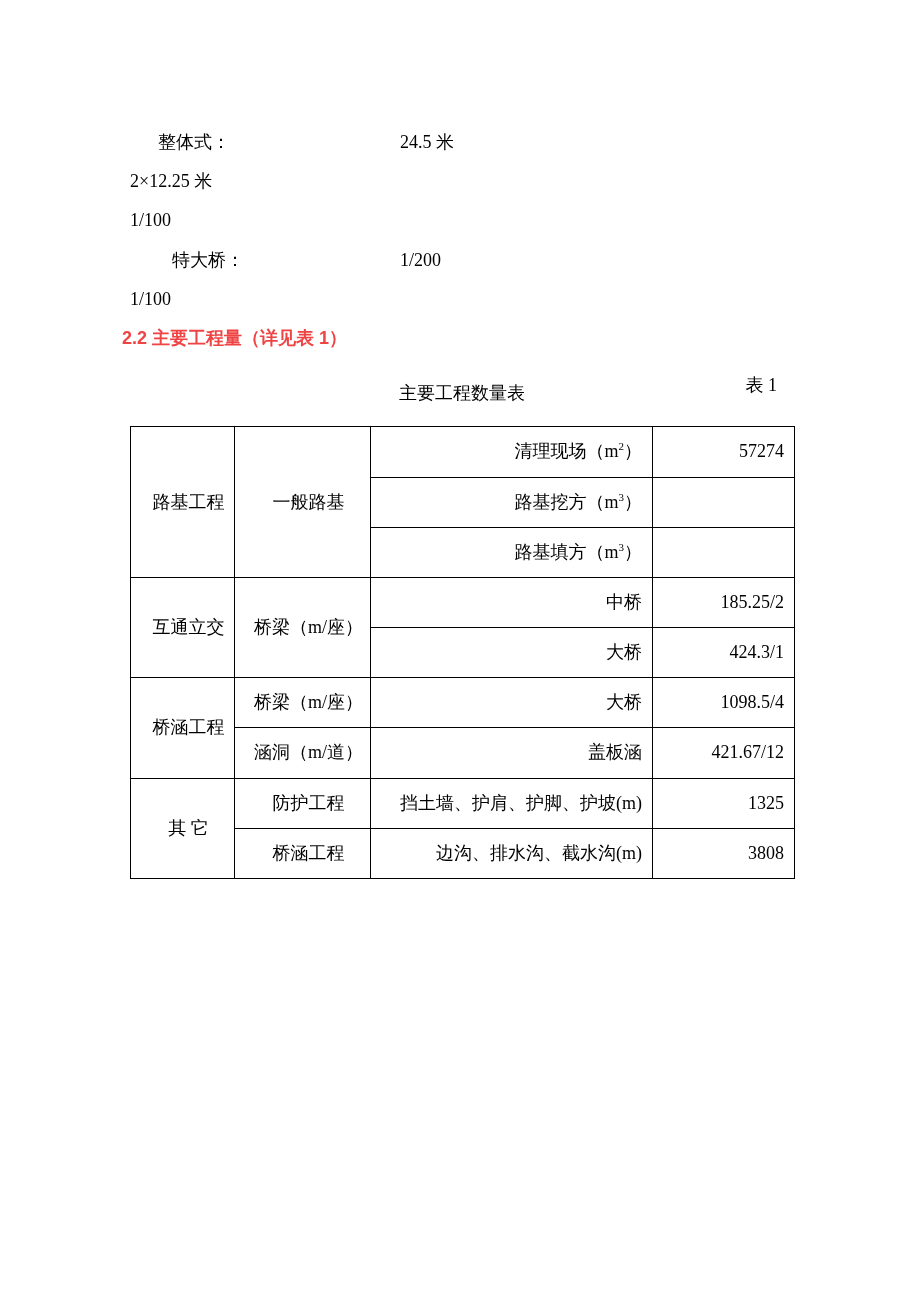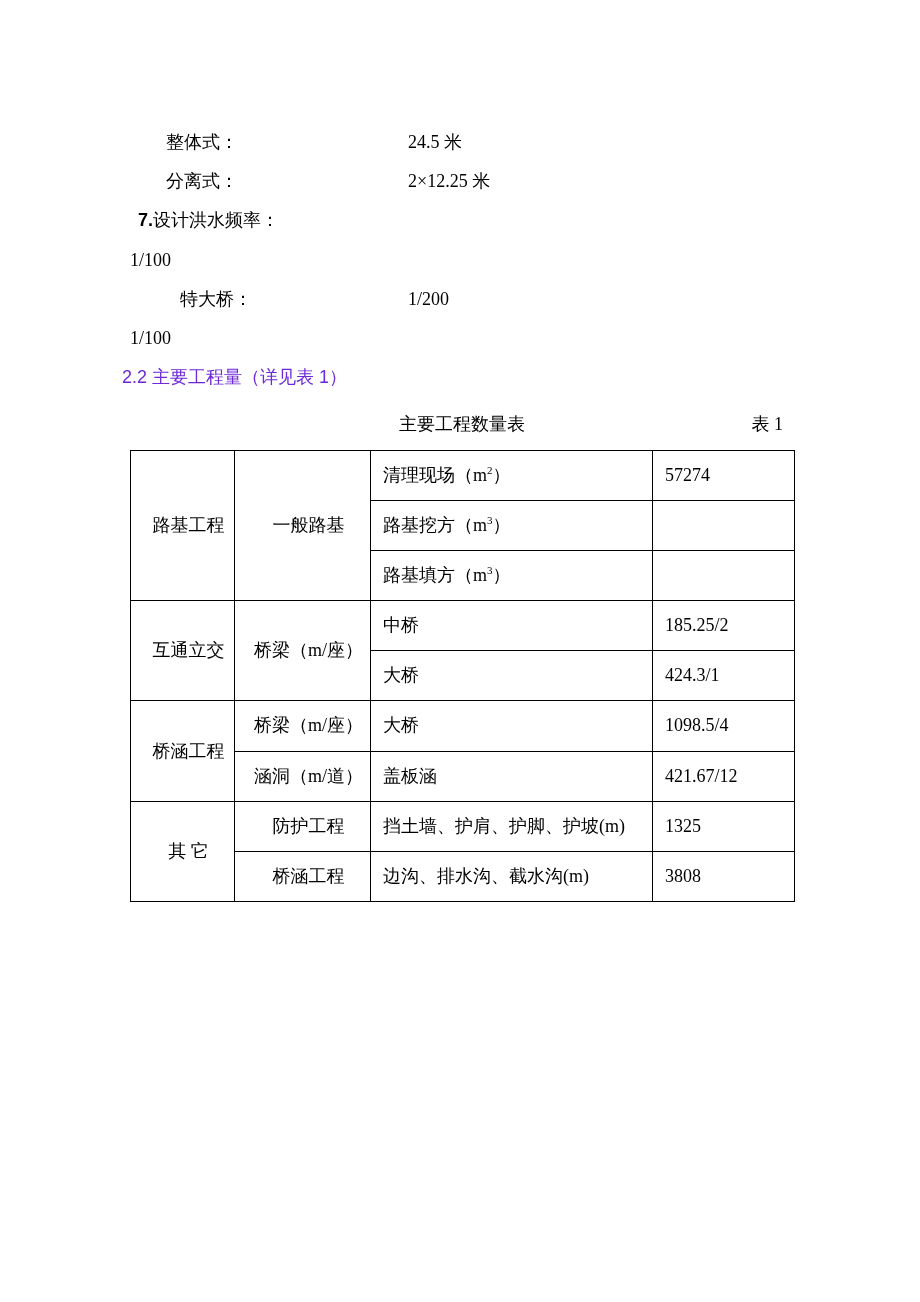--- a/index.html
+++ b/index.html
@@ -12,80 +12,72 @@
       color: #000;
       padding: 130px 130px 0 130px;
       line-height: 1.4;
     }
     .specs-row {
       display: flex;
       margin-bottom: 14px;
     }
     .spec-label {
       width: 270px;
-      margin-left: 8px;
     }
     .spec-label.indent-1 { padding-left: 28px; }
     .spec-label.indent-2 { padding-left: 42px; }
     .spec-label b { font-family: Arial, sans-serif; font-weight: bold; }
     .spec-value { flex: 0 0 auto; }
     .section-heading {
-      color: #6d28d9;
+      color: #ef4444;
       font-family: "SimHei", "黑体", sans-serif;
-      font-weight: normal;
+      font-weight: bold;
       font-size: 18px;
       margin-top: 8px;
       margin-bottom: 22px;
       margin-left: -8px;
     }
     .table-title-row {
       display: flex;
       width: 664px;
       margin: 0 auto 12px auto;
       position: relative;
     }
-    .table-title-center { margin: 0 auto; }
-    .table-title-right { position: absolute; right: 11px; }
+    .table-title-center { margin: 8px auto; }
+    .table-title-right { position: absolute; right: 17px; }
     table {
       border-collapse: collapse;
       width: 664px;
       margin: 0 auto;
       table-layout: fixed;
     }
     td {
       border: 1.5px solid #000;
       padding: 12px 10px 12px 12px;
       vertical-align: middle;
-      text-align: left;
+      text-align: right;
       font-size: 18px;
     }
     td.center { text-align: center; padding-left: 16px; padding-right: 4px; }
     col.c1 { width: 104px; }
     col.c2 { width: 136px; }
     col.c3 { width: 282px; }
     col.c4 { width: 142px; }
     sup { font-size: 11px; vertical-align: super; }
   </style>
 </head>
 <body>
 
 <div>
   <div class="specs-row">
     <div class="spec-label indent-1">整体式：</div>
     <div class="spec-value">24.5 米</div>
   </div>
   <div class="specs-row">
-    <div class="spec-label indent-1">分离式：</div>
     <div class="spec-value">2×12.25 米</div>
-  </div>
-  <div class="specs-row">
-    <div class="spec-label">
-      <b>7.</b><span>设计洪水频率：</span>
-    </div>
-    <div class="spec-value"></div>
   </div>
   <div class="specs-row">
     <div class="spec-value">1/100</div>
   </div>
   <div class="specs-row">
     <div class="spec-label indent-2">特大桥：</div>
     <div class="spec-value">1/200</div>
   </div>
   <div class="specs-row">
     <div class="spec-value">1/100</div>

